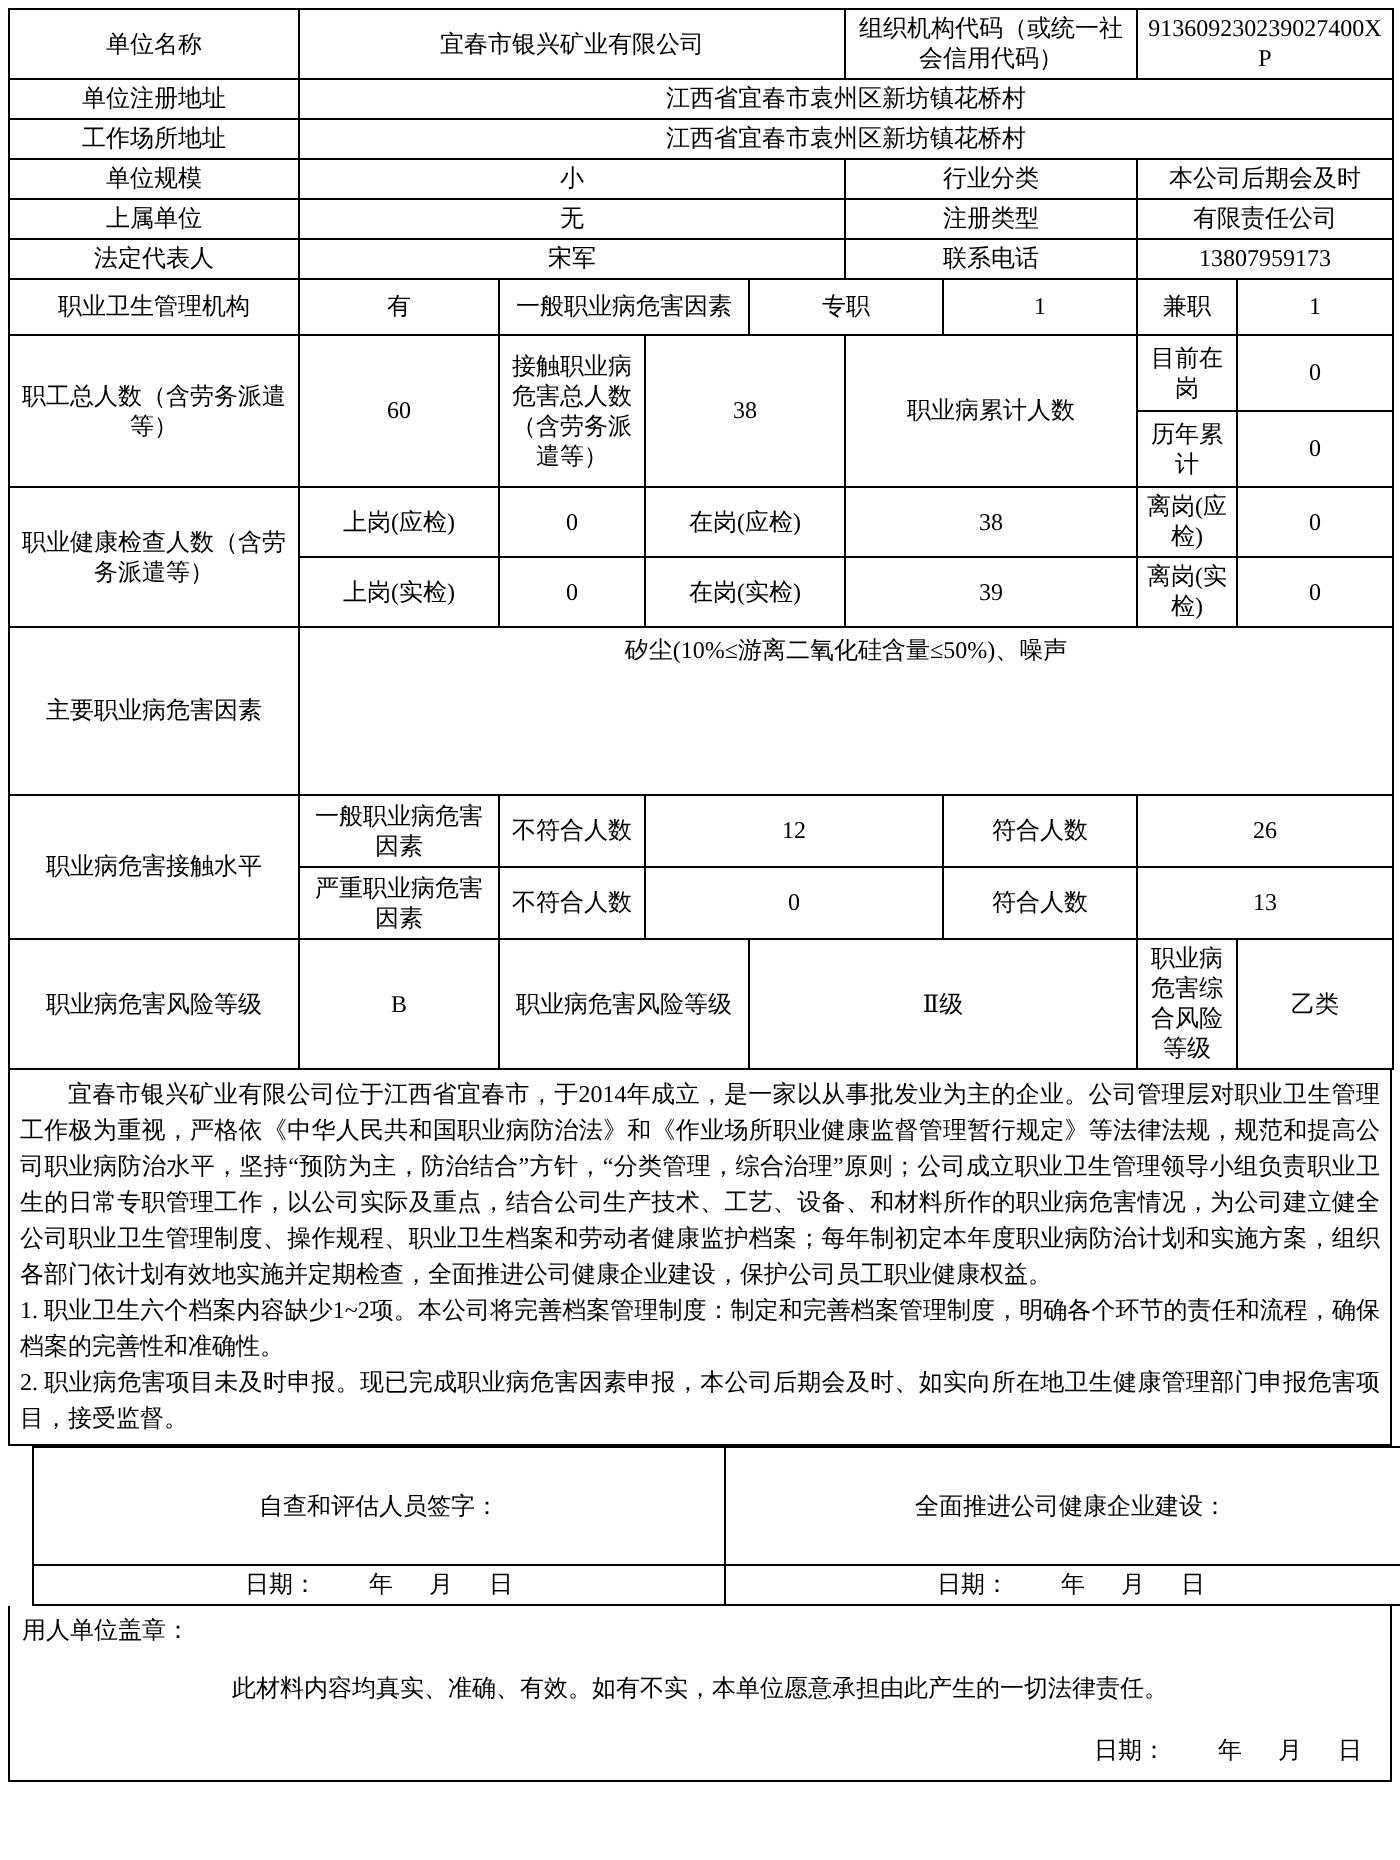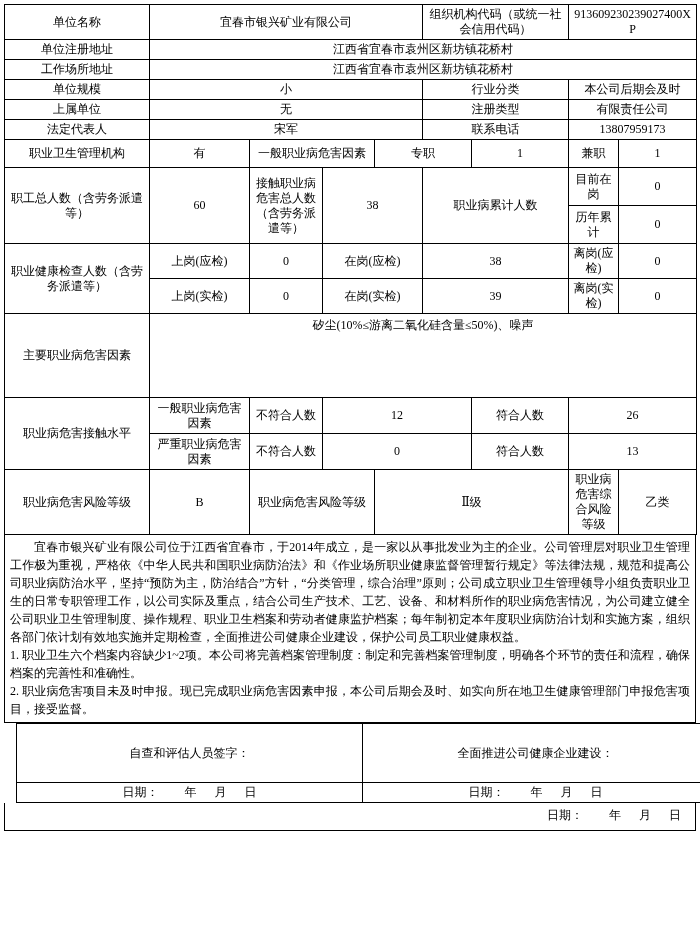--- a/index.html
+++ b/index.html
@@ -248,18 +248,20 @@
         <span>日期：</span><span class="sp2"></span><span>年</span><span class="sp"></span><span>月</span><span class="sp"></span><span>日</span>
       </td>
       <td class="date-line">
         <span>日期：</span><span class="sp2"></span><span>年</span><span class="sp"></span><span>月</span><span class="sp"></span><span>日</span>
       </td>
     </tr>
   </tbody>
     </table>
 
   <div class="seal-block" style="width:692px; margin:0 auto; box-sizing:border-box;">
+    <div class="r1">用人单位盖章：</div>
+    <div class="r2">此材料内容均真实、准确、有效。如有不实，本单位愿意承担由此产生的一切法律责任。</div>
     <div class="r3">
       <span>日期：</span><span class="sp2"></span><span>年</span><span class="sp"></span><span>月</span><span class="sp"></span><span>日</span>
     </div>
   </div>
 
 </div>
 
 </body></html>

